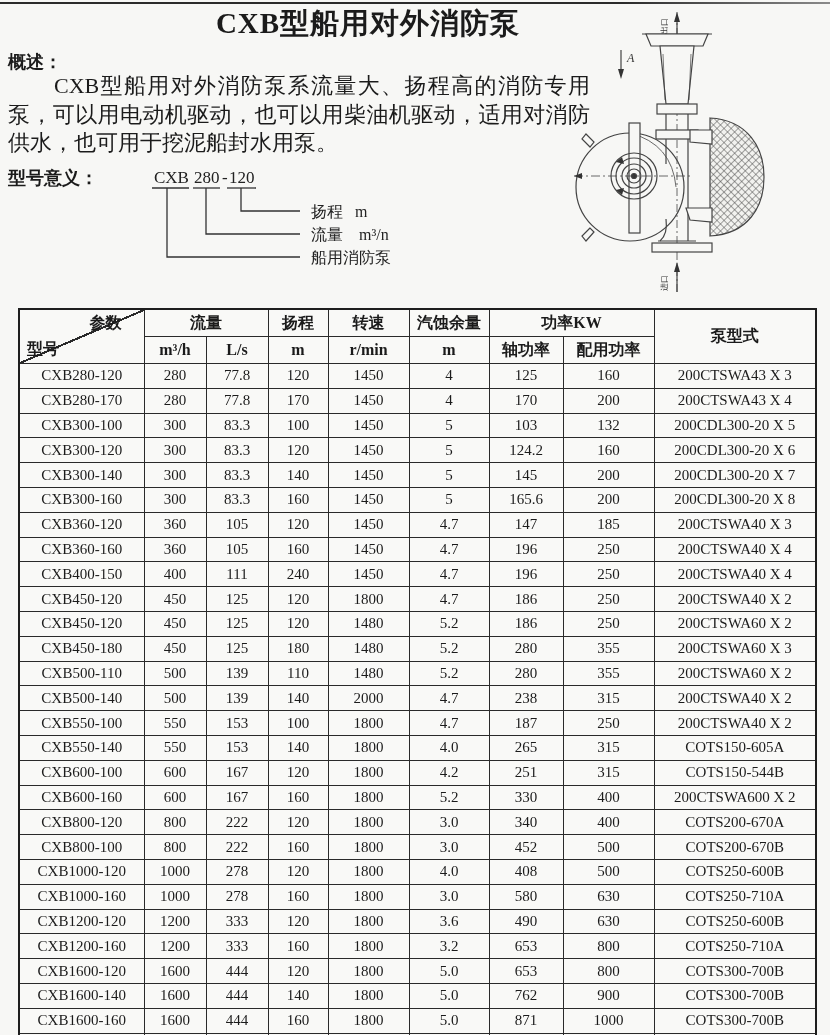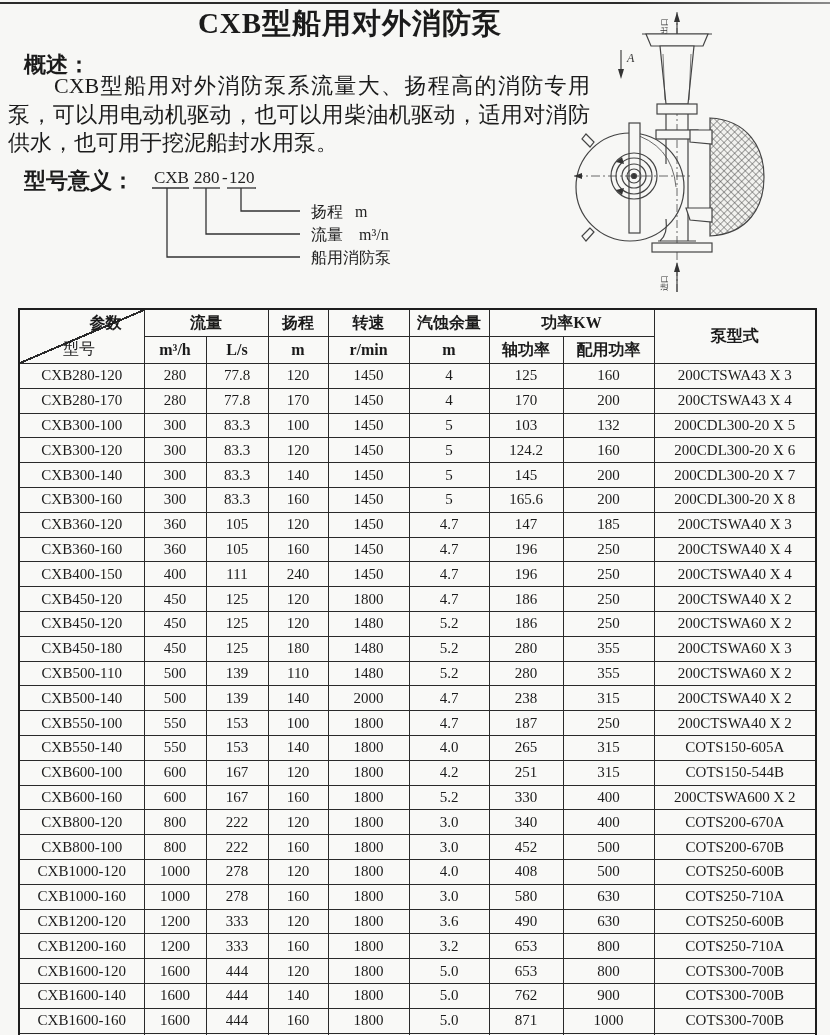--- a/index.html
+++ b/index.html
@@ -8,22 +8,22 @@
     background:#f7f7f5;
     font-family:"Liberation Serif","DejaVu Serif",serif;
     color:#1b1b1b;
     position:relative;
     overflow:hidden;
   }
   .page{position:absolute;inset:0;}
   .top-rule{position:absolute;top:2px;left:0;width:830px;height:2px;
     background:linear-gradient(to right,#2b2b2b 75%,#8a8a8a);}
   .doc-title{position:absolute;top:4px;left:0;width:700px;
-    text-align:center;font-size:29px;font-weight:bold;letter-spacing:1px;}
-  .h2{position:absolute;left:24px;font-size:22px;font-weight:bold;font-family:Liberation Serif, serif;}
+    text-align:center;font-size:29px;font-weight:bold;letter-spacing:1px;padding-left:18px;}
+  .h2{position:absolute;left:8px;font-size:18px;font-weight:bold;font-family:Liberation Serif, serif;}
   .h2.overview{top:50px;}
   .h2.model{top:166px;}
   .h2.perf{top:274px;}
   .overview-text{position:absolute;top:72px;left:8px;width:582px;
     font-size:22px;line-height:28.5px;text-indent:46px;text-align:justify;}
   .model-svg{position:absolute;top:163px;left:140px;}
   .figure-svg{position:absolute;top:4px;left:572px;}
   .svg-code{font-size:17px;font-family:"Liberation Serif","DejaVu Serif",serif;fill:#222;}
   .svg-label{font-size:16px;font-family:"Liberation Serif","DejaVu Serif",serif;fill:#222;}
   .svg-tiny{font-size:8px;fill:#333;}
@@ -37,21 +37,21 @@
     text-align:center;vertical-align:middle;
     padding:0;overflow:hidden;white-space:nowrap;}
   table.perf{border:2px solid #1e1e1e;}
   table.perf thead th{font-size:16px;font-weight:bold;height:26px;}
   table.perf tbody td{font-size:15px;height:23.8px;}
   th.diag{position:relative;
     background-image:linear-gradient(to bottom right,
       transparent calc(50% - 1px),#2a2a2a calc(50% - 1px),
       #2a2a2a calc(50% + 1px),transparent calc(50% + 1px));}
   th.diag .diag-param{position:absolute;top:3px;right:22px;font-weight:bold;}
-  th.diag .diag-model{position:absolute;bottom:3px;left:7px;font-weight:normal;margin-left:36px;}
+  th.diag .diag-model{position:absolute;bottom:3px;left:7px;font-weight:bold;}
 </style>
 </head>
 <body>
 
 <div class="page">
 
   <div class="top-rule"></div>
 
   <div class="doc-title">CXB型船用对外消防泵</div>
 

